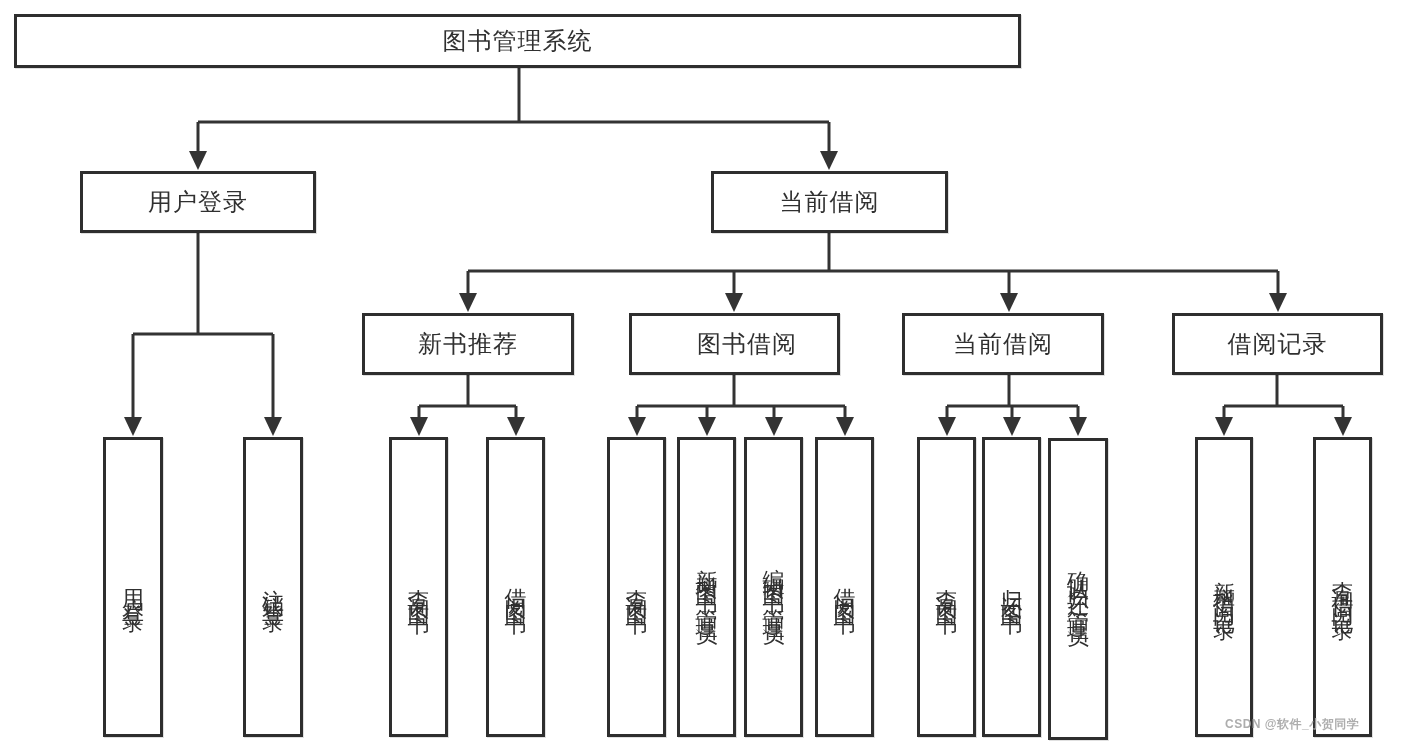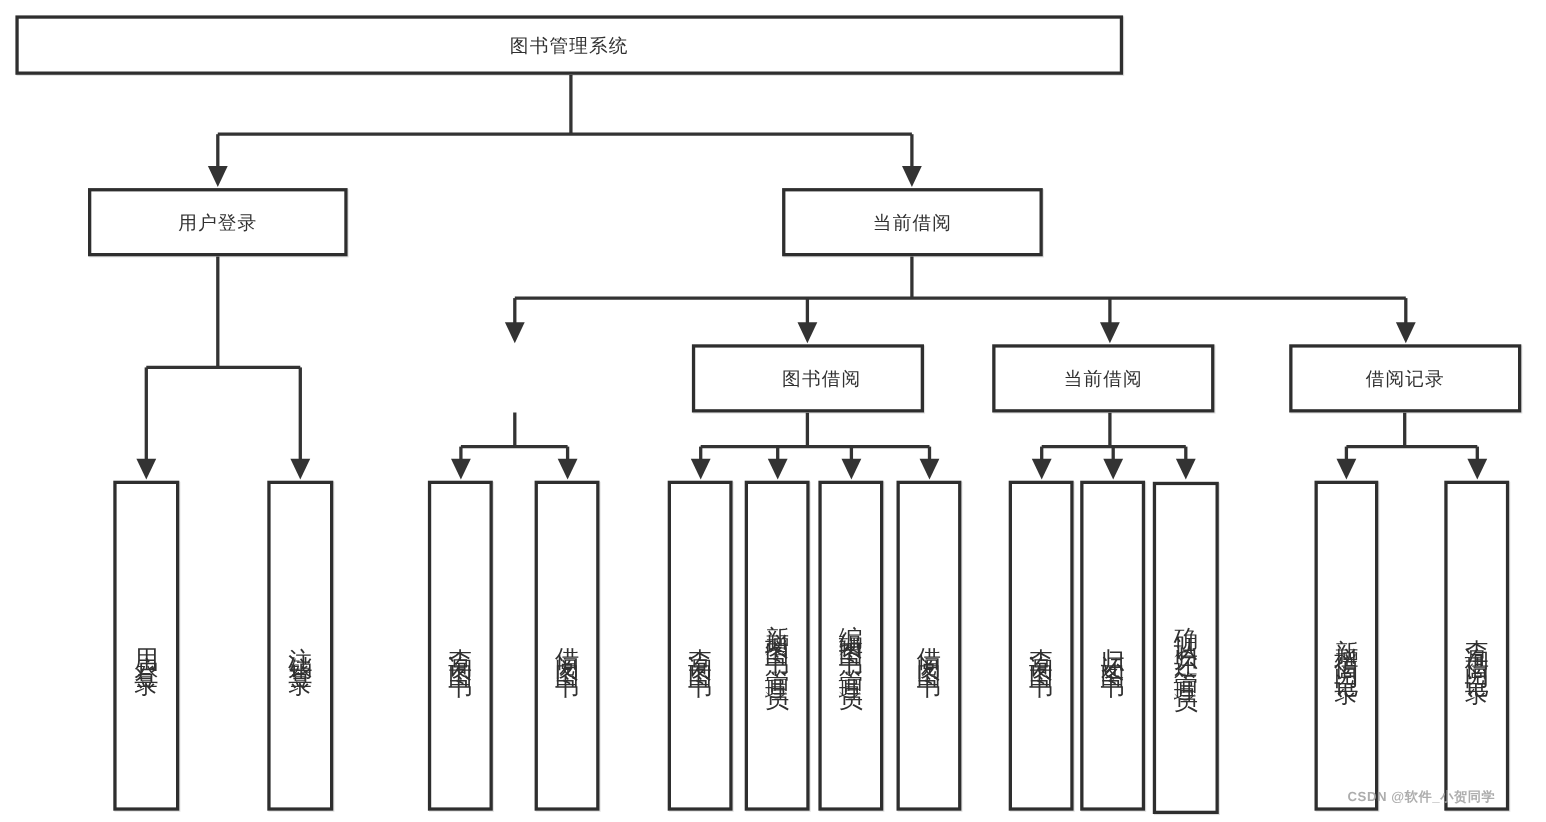--- a/index.html
+++ b/index.html
@@ -31,21 +31,21 @@
     border: 3px solid #2e2e2e;
     background: #ffffff;
     color: #303030;
     display: flex;
     align-items: center;
     justify-content: center;
     z-index: 2;
     box-shadow: 1px 1px 0 rgba(0,0,0,0.12);
   }
   .node.h {
-    font-size: 17px;
+    font-size: 24px;
     letter-spacing: 1px;
     white-space: nowrap;
   }
   .node.v {
     writing-mode: vertical-rl;
     text-orientation: mixed;
     font-size: 22px;
     letter-spacing: 8px;
     line-height: 1;
   }
@@ -138,20 +138,21 @@
       <polygon points="1215,417 1233,417 1224,436"></polygon>
       <polygon points="1334,417 1352,417 1343,436"></polygon>
     </g>
   </svg>
 
   <div class="node h" style="left:14px; top:14px; width:1007px; height:54px;">图书管理系统</div>
 
   <div class="node h" style="left:80px; top:171px; width:236px; height:62px;">用户登录</div>
   <div class="node h" style="left:711px; top:171px; width:237px; height:62px;">当前借阅</div>
 
+  <div class="node h" style="left:362px; top:313px; width:212px; height:62px;">新书推荐</div>
   <div class="node h" style="left:629px; top:313px; width:211px; height:62px;padding-left:25px;">图书借阅</div>
   <div class="node h" style="left:902px; top:313px; width:202px; height:62px;">当前借阅</div>
   <div class="node h" style="left:1172px; top:313px; width:211px; height:62px;">借阅记录</div>
 
   <div class="node v" style="left:103px; top:437px; width:60px; height:300px;">用户登录</div>
   <div class="node v" style="left:243px; top:437px; width:60px; height:300px;">注销登录</div>
 
   <div class="node v" style="left:389px; top:437px; width:59px; height:300px;">查询图书</div>
   <div class="node v" style="left:486px; top:437px; width:59px; height:300px;">借阅图书</div>
 

